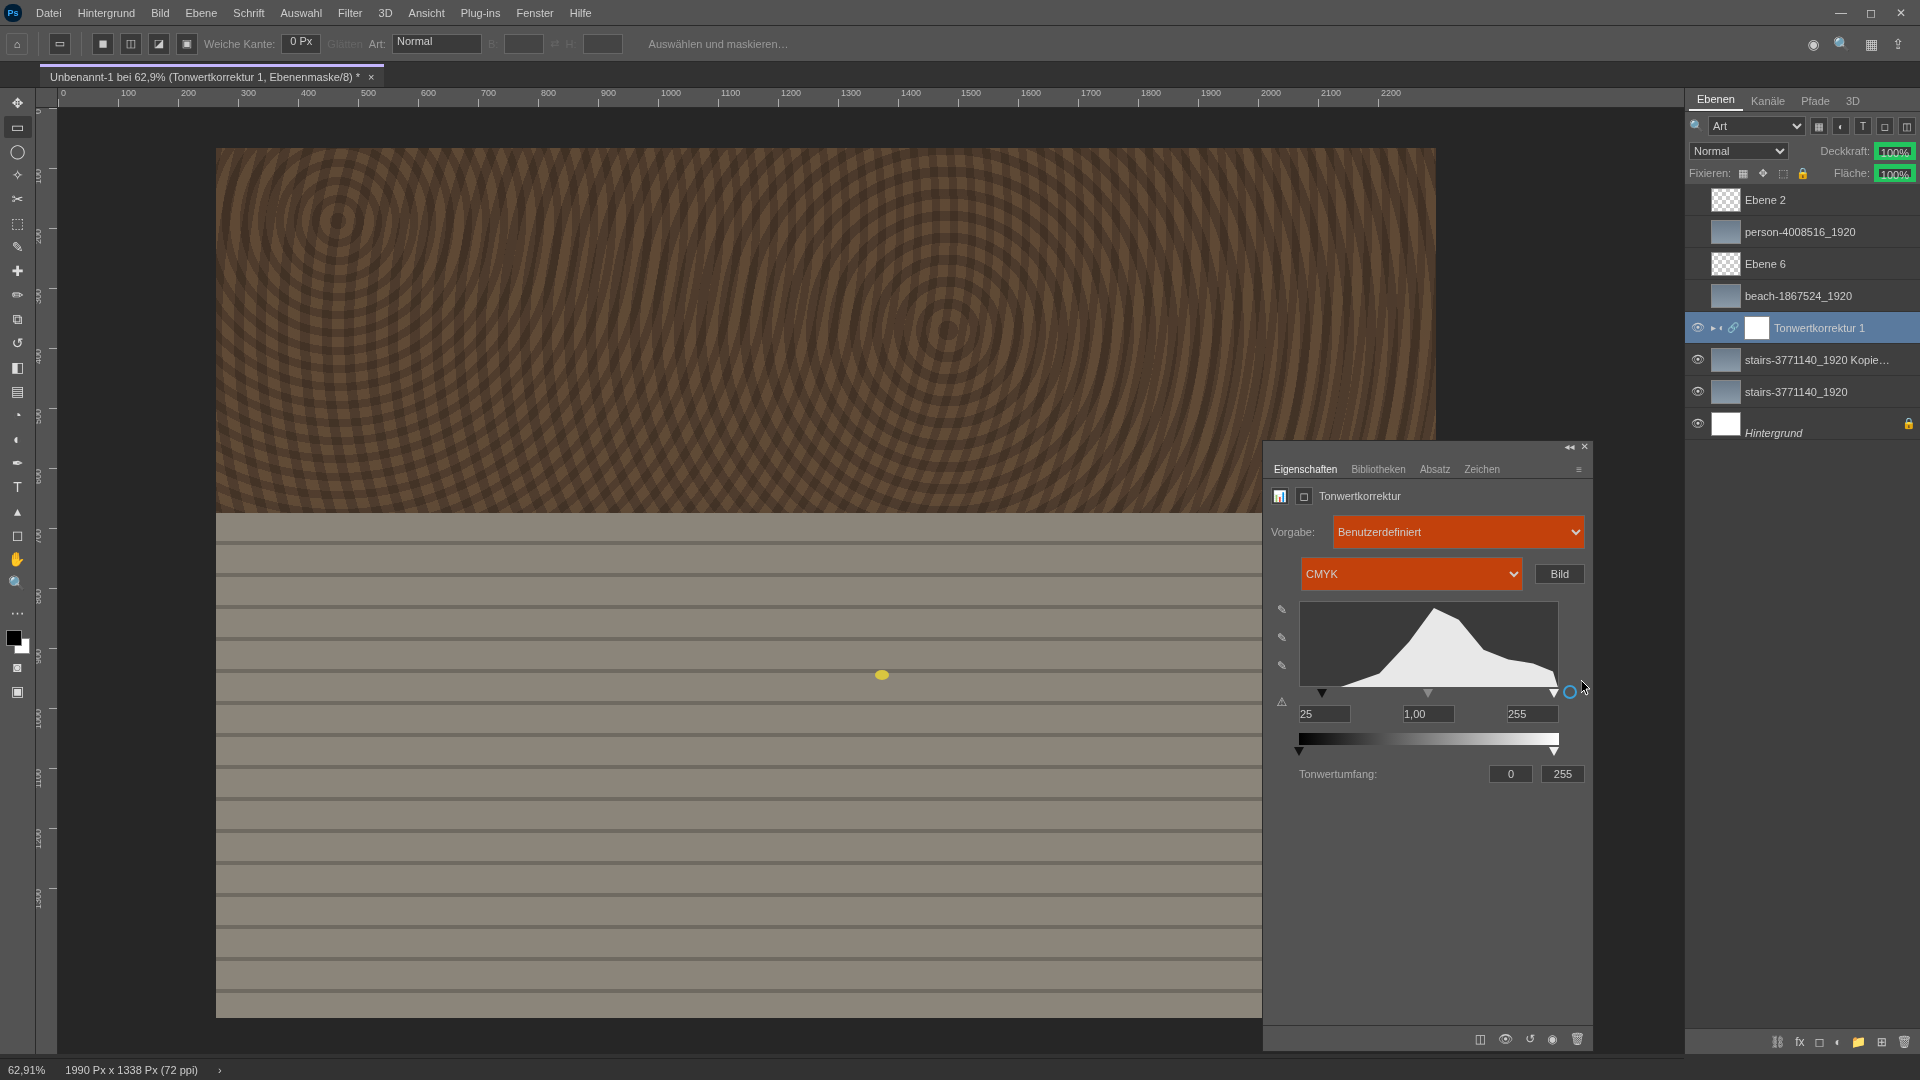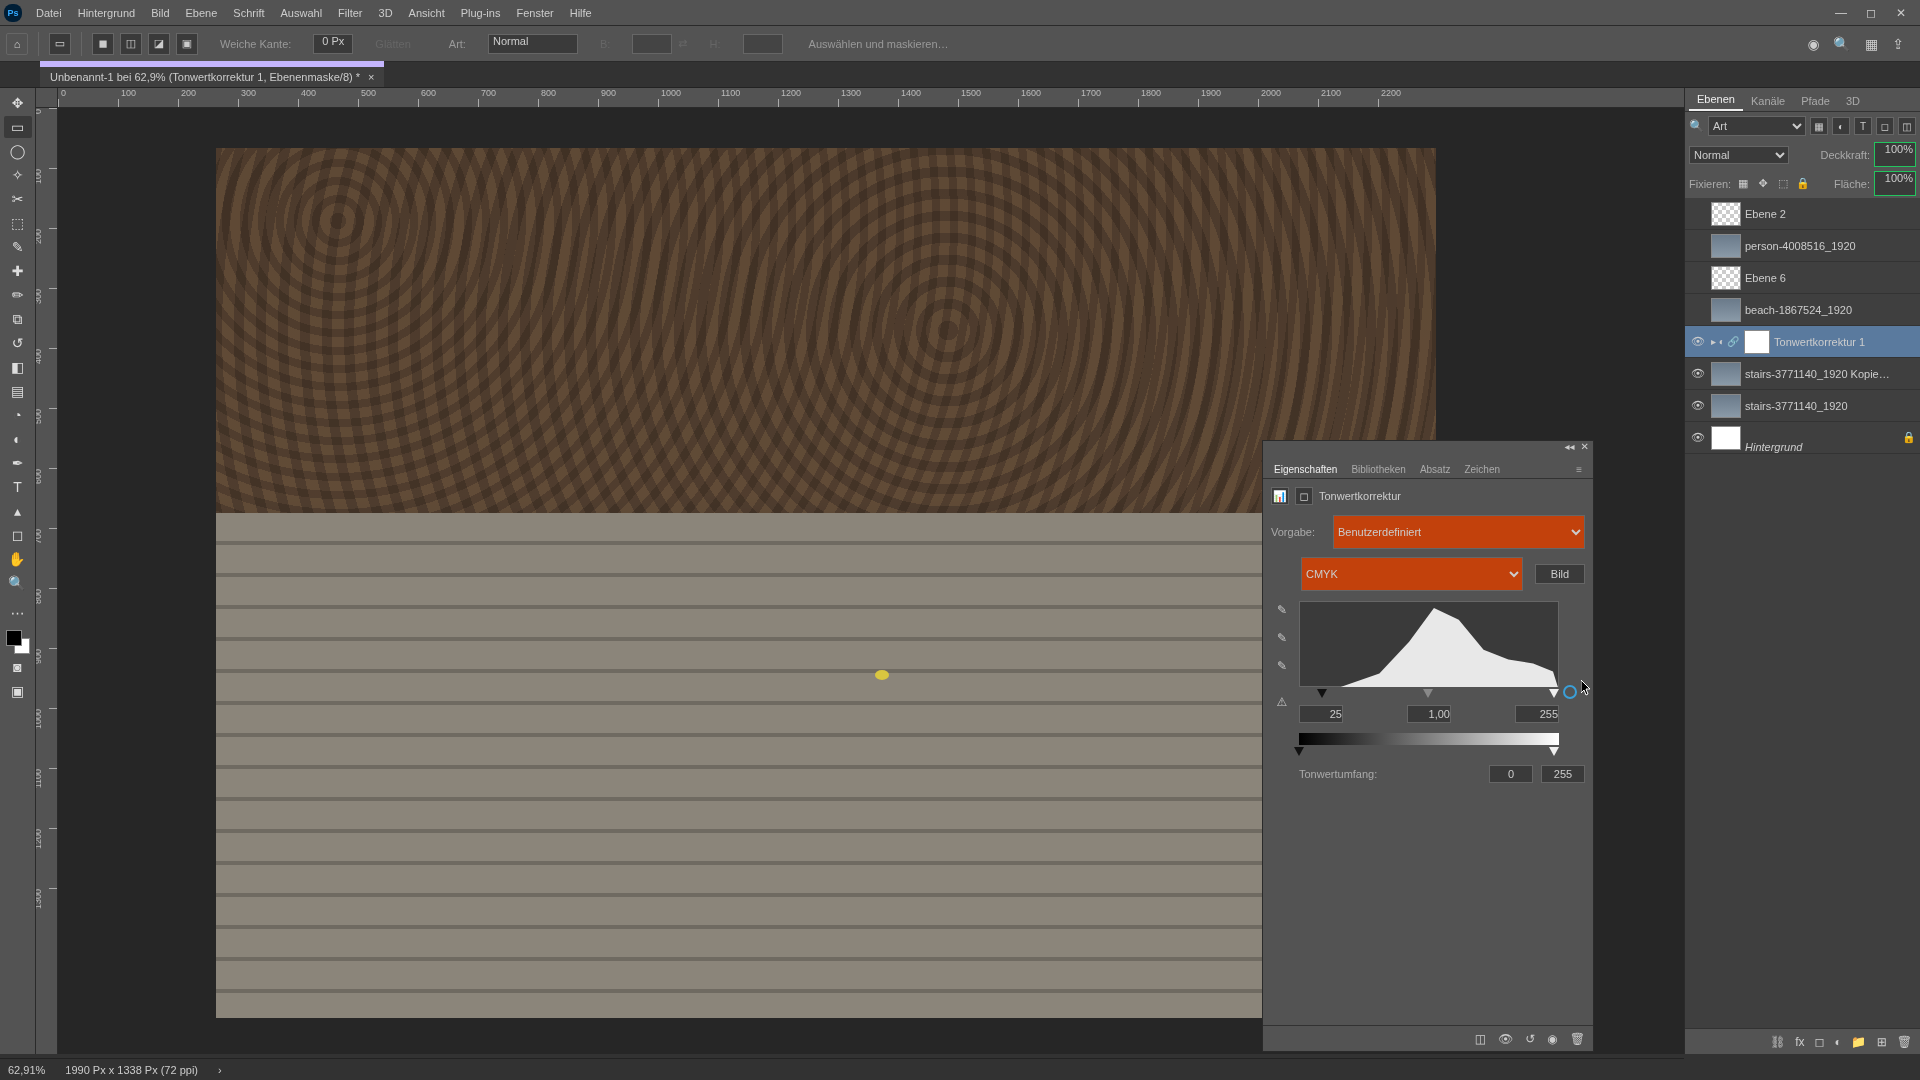--- a/index.html
+++ b/index.html
@@ -10,29 +10,29 @@
 .ps-logo { width: 18px; height: 18px; background: #001e36; color: #31a8ff; font-weight: bold; font-size: 9px; display: flex; align-items: center; justify-content: center; border-radius: 8px; margin-right: 6px; }
 .menubar .menu-item { padding: 0 8px; cursor: pointer; }
 .window-controls { margin-left: auto; display: flex; }
 .window-controls span { width: 30px; text-align: center; cursor: pointer; font-size: 12px; }
 
 
 .optionsbar { height: 36px; background: #535353; display: flex; align-items: center; padding: 0 6px; border-bottom: 1px solid #2a2a2a; gap: 6px; }
 .home-icon { width: 22px; height: 22px; display: flex; align-items: center; justify-content: center; border: 1px solid #666; border-radius: 2px; }
 .opt-sep { width: 1px; height: 24px; background: #666; margin: 0 4px; }
 .opt-btn { width: 22px; height: 22px; background: #3a3a3a; border: 1px solid #666; display: flex; align-items: center; justify-content: center; cursor: pointer; }
-.opt-label { color: #999; margin: 0 16px; }
+.opt-label { color: #999; margin: 0 0; }
 .opt-input { width: 40px; height: 20px; background: #3a3a3a; border: 1px solid #666; text-align: center; }
 .opt-select { width: 90px; height: 20px; background: #3a3a3a; border: 1px solid #666; padding: 0 4px; }
 .right-opts { margin-left: auto; display: flex; gap: 14px; padding-right: 10px; }
 .right-opts span { font-size: 14px; cursor: pointer; color: #ccc; }
 
 
 .doctabs { height: 26px; background: #323232; display: flex; align-items: flex-end; padding-left: 40px; border-bottom: 1px solid #222; }
-.doctab { background: #3f3f3f; padding: 4px 10px; border-top: 6px solid #c4b5fd; display: flex; gap: 8px; }
+.doctab { background: #3f3f3f; padding: 4px 10px; border-top: 3px solid #c4b5fd; display: flex; gap: 8px; }
 .doctab .close { cursor: pointer; }
 
 
 .main { position: absolute; top: 88px; left: 0; right: 0; bottom: 26px; display: flex; }
 
 
 .toolbox { width: 36px; background: #535353; display: flex; flex-direction: column; align-items: center; padding-top: 4px; gap: 2px; border-right: 1px solid #2a2a2a; }
 .tool { width: 28px; height: 22px; display: flex; align-items: center; justify-content: center; cursor: pointer; color: #ddd; font-size: 14px; border-radius: 2px; }
 .tool.active { background: #3a3a3a; }
 .tool.spacer { height: 4px; }
@@ -61,21 +61,21 @@
 .panel-tabs { display: flex; padding: 0 4px; height: 24px; align-items: flex-end; border-bottom: 1px solid #323232; }
 .panel-tabs span { padding: 4px 8px; cursor: pointer; color: #aaa; }
 .panel-tabs span.active { color: #eee; border-bottom: 2px solid #eee; }
 
 .layer-search { display: flex; align-items: center; padding: 4px; gap: 4px; }
 .layer-search select { flex: 1; height: 20px; background: #3a3a3a; border: 1px solid #666; }
 .layer-search .filter-icn { width: 18px; height: 18px; background: #3a3a3a; border: 1px solid #666; cursor: pointer; display: flex; align-items: center; justify-content: center; font-size: 10px; }
 
 .blend-row, .lock-row { display: flex; align-items: center; padding: 2px 4px; gap: 4px; }
 .blend-row select { width: 100px; height: 18px; background: #3a3a3a; border: 1px solid #666; }
-.pct-input { width: 42px; height: 25px; background: #3a3a3a; border: 1px solid #22c55e; text-align: right; padding-right: 2px; }
+.pct-input { width: 42px; height: 18px; background: #3a3a3a; border: 5px solid #22c55e; text-align: right; padding-right: 2px; }
 .lock-row .lbl { color: #aaa; }
 .lock-row .lk { width: 16px; height: 16px; display: flex; align-items: center; justify-content: center; cursor: pointer; font-size: 11px; }
 
 .layers-list { flex: 1; overflow-y: auto; background: #3f3f3f; }
 .layer { display: flex; align-items: center; height: 32px; border-bottom: 1px solid #333; padding: 0 4px; gap: 4px; }
 .layer.selected { background: #5a7a9e; }
 .layer .eye { width: 18px; text-align: center; cursor: pointer; }
 .layer .thumb { width: 30px; height: 24px; background: #ccc; border: 1px solid #888; flex-shrink: 0; }
 .layer .thumb.checker { background: repeating-conic-gradient(#ccc 0% 25%, #fff 0% 50%) 50% / 8px 8px; }
 .layer .mask { width: 26px; height: 24px; background: #fff; border: 1px solid #888; flex-shrink: 0; }
@@ -105,21 +105,21 @@
 .slider-track { height: 12px; position: relative; margin-top: 2px; width: 260px; }
 .tri { position: absolute; width: 0; height: 0; border-left: 5px solid transparent; border-right: 5px solid transparent; cursor: ew-resize; top: 0; }
 .tri.blk { border-top: 9px solid #111; left: 18px; }
 .tri.gry { border-top: 9px solid #888; left: 124px; }
 .tri.wht { border-top: 9px solid #eee; left: 250px; }
 .circle-hi { position: absolute; right: -18px; top: -4px; width: 14px; height: 14px; border: 2px solid #3a9fd8; border-radius: 50%; }
 .pipettes { position: absolute; left: -26px; top: 0; display: flex; flex-direction: column; gap: 10px; }
 .pipettes span { width: 18px; height: 18px; display: flex; align-items: center; justify-content: center; cursor: pointer; font-size: 12px; }
 
 .level-inputs { display: flex; justify-content: space-between; width: 260px; margin-left: 28px; margin-bottom: 10px; }
-.level-inputs input { width: 44px; height: 18px; background: #3a3a3a; border: 1px solid #666; text-align: right; }
+.level-inputs input { width: 52px; height: 18px; background: #3a3a3a; border: 1px solid #666; text-align: left; }
 
 .output-row { margin-left: 28px; }
 .output-grad { width: 260px; height: 12px; background: linear-gradient(to right, #000, #fff); margin-bottom: 2px; }
 .output-track { width: 260px; height: 12px; position: relative; }
 .output-track .tri.blk { left: -5px; } .output-track .tri.wht { left: 250px; }
 
 .output-inputs { display: flex; align-items: center; gap: 8px; margin: 6px 0 0 28px; }
 .output-inputs .lbl { color: #aaa; margin-right: auto; }
 .output-inputs input { width: 44px; height: 18px; background: #3a3a3a; border: 1px solid #666; text-align: center; }
 

